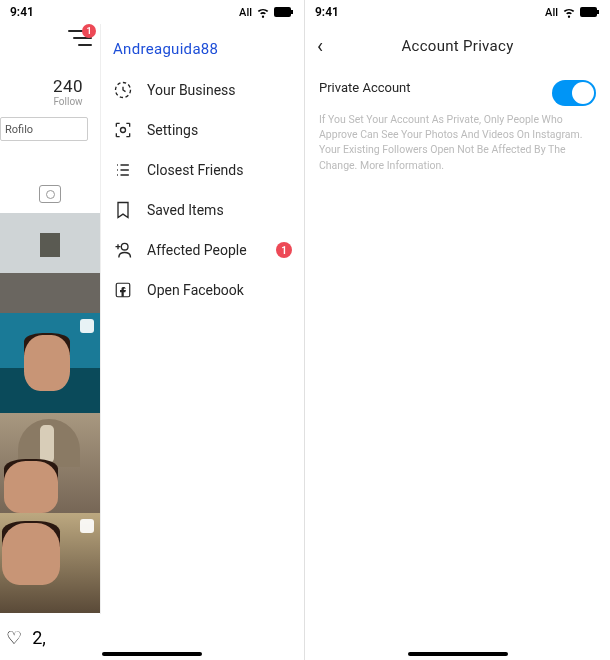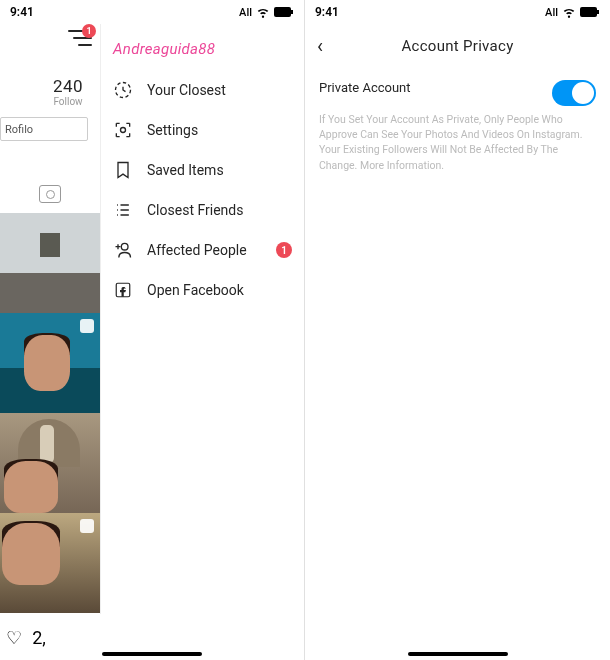--- a/index.html
+++ b/index.html
@@ -49,21 +49,21 @@
 .photo3 .face { position: absolute; left: 4px; top: 48px; width: 54px; height: 52px; background: #c89576; border-radius: 40% 40% 30% 30%; }
 .photo3 .hair { position: absolute; left: 4px; top: 46px; width: 54px; height: 24px; background: #2a1810; border-radius: 40% 40% 0 0; }
 .photo4 { background: linear-gradient(#bca880, #5a4a38); }
 .photo4 .face { position: absolute; left: 2px; top: 10px; width: 58px; height: 62px; background: #c89576; border-radius: 40% 40% 30% 30%; }
 .photo4 .hair { position: absolute; left: 2px; top: 8px; width: 58px; height: 26px; background: #2a1810; border-radius: 40% 40% 0 0; }
 
 .bottom-bar { position: absolute; bottom: 0; left: 0; right: 0; height: 46px; background: #fff; display: flex; }
 .bottom-left { width: 100px; display: flex; align-items: center; gap: 10px; padding-left: 6px; font-size: 18px; }
 .home-ind { position: absolute; bottom: 4px; left: 50%; transform: translateX(-50%); width: 100px; height: 4px; background: #000; border-radius: 2px; }
 
-.username { font-size: 15px; color: #ec4899; padding: 8px 12px 12px 12px; letter-spacing: 0.3px; font-style: italic; }
+.username { font-size: 15px; color: #1d4ed8; padding: 8px 12px 12px 12px; letter-spacing: 0.3px; }
 
 .menu-item { display: flex; align-items: center; gap: 14px; padding: 10px 12px; font-size: 14px; color: #262626; position: relative; cursor: pointer; }
 .menu-item .mbadge { position: absolute; right: 12px; width: 16px; height: 16px; background: #ed4956; border-radius: 50%; color: #fff; font-size: 10px; display: flex; align-items: center; justify-content: center; font-weight: 600; }
 .micon { width: 20px; height: 20px; display: flex; align-items: center; justify-content: center; flex-shrink: 0; }
 
 .settings-row { position: absolute; bottom: 6px; left: 0; right: 0; height: 40px; display: flex; align-items: center; gap: 12px; padding: 0 12px; font-size: 15px; color: #262626; border-top: 1px solid #eee; }
 
 .privacy-header { display: flex; align-items: center; height: 44px; padding: 0 12px; }
 .back-chevron { font-size: 20px; color: #262626; width: 24px; }
 .privacy-title { flex: 1; text-align: center; font-size: 15px; color: #262626; font-weight: 400; margin-left: -24px; letter-spacing: 0.3px; }
@@ -139,49 +139,49 @@
       <div class="sidebar">
         <div class="username">Andreaguida88</div>
 
         <div class="menu-item">
           <span class="micon">
             <svg width="20" height="20" viewBox="0 0 24 24" fill="none" stroke="#262626" stroke-width="1.6">
                 <circle cx="12" cy="12" r="9" stroke-dasharray="4 3"></circle>
                 <path d="M12 8v4l3 2"></path>
               </svg>
           </span>
-          <span>Your Closest</span>
+          <span>Your Business</span>
         </div>
 
         <div class="menu-item">
           <span class="micon">
             <svg width="20" height="20" viewBox="0 0 24 24" fill="none" stroke="#262626" stroke-width="1.6">
                 <path d="M4 4h4M16 4h4M4 20h4M16 20h4M4 4v4M4 16v4M20 4v4M20 16v4"></path>
                 <circle cx="12" cy="12" r="3"></circle>
               </svg>
           </span>
           <span>Settings</span>
         </div>
 
         <div class="menu-item">
           <span class="micon">
-            <svg width="20" height="20" viewBox="0 0 24 24" fill="none" stroke="#262626" stroke-width="1.6">
-                <path d="M6 3h12v18l-6-4-6 4z"></path>
-              </svg>
-          </span>
-          <span>Saved Items</span>
-        </div>
-
-        <div class="menu-item">
-          <span class="micon">
             <svg width="20" height="20" viewBox="0 0 24 24" fill="none" stroke="#262626" stroke-width="2">
                 <path d="M5 6h1M9 6h10M5 12h1M9 12h10M5 18h1M9 18h10"></path>
               </svg>
           </span>
           <span>Closest Friends</span>
+        </div>
+
+        <div class="menu-item">
+          <span class="micon">
+            <svg width="20" height="20" viewBox="0 0 24 24" fill="none" stroke="#262626" stroke-width="1.6">
+                <path d="M6 3h12v18l-6-4-6 4z"></path>
+              </svg>
+          </span>
+          <span>Saved Items</span>
         </div>
 
         <div class="menu-item">
           <span class="micon">
             <svg width="20" height="20" viewBox="0 0 24 24" fill="none" stroke="#262626" stroke-width="1.6">
                 <circle cx="14" cy="8" r="4"></circle>
                 <path d="M7 21c0-4 3-6 7-6s7 2 7 6M3 8h6M6 5v6"></path>
               </svg>
           </span>
           <span>Affected People</span>
@@ -237,18 +237,18 @@
     <div class="privacy-header">
       <span class="back-chevron">‹</span>
       <span class="privacy-title">Account Privacy</span>
     </div>
 
     <div class="priv-row">
       <span class="priv-label">Private Account</span>
       <div class="toggle"></div>
     </div>
 
-    <div class="priv-desc">If You Set Your Account As Private, Only People Who Approve Can See Your Photos And Videos On Instagram. Your Existing Followers Will Not Be Affected By The Change. More Information.</div>
+    <div class="priv-desc">If You Set Your Account As Private, Only People Who Approve Can See Your Photos And Videos On Instagram. Your Existing Followers Open Not Be Affected By The Change. More Information.</div>
 
     <div class="home-ind" style="bottom:4px"></div>
   </div>
 
 </div>
 
 </body></html>

